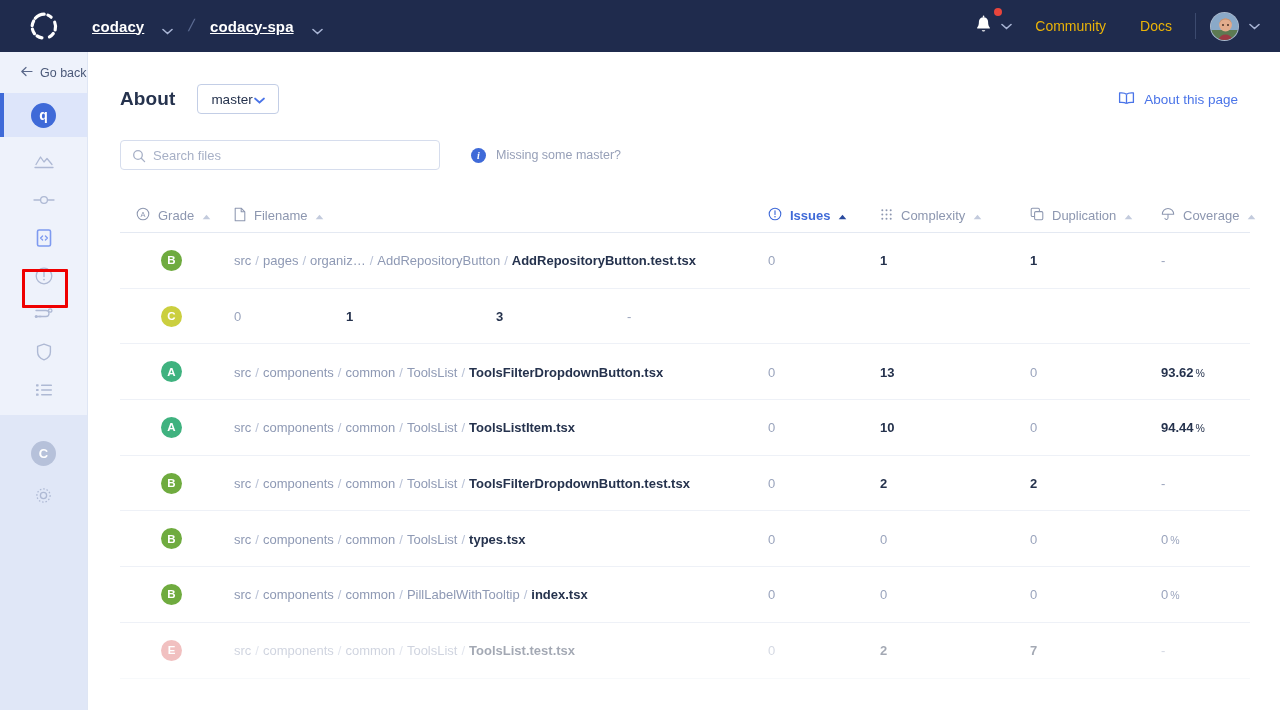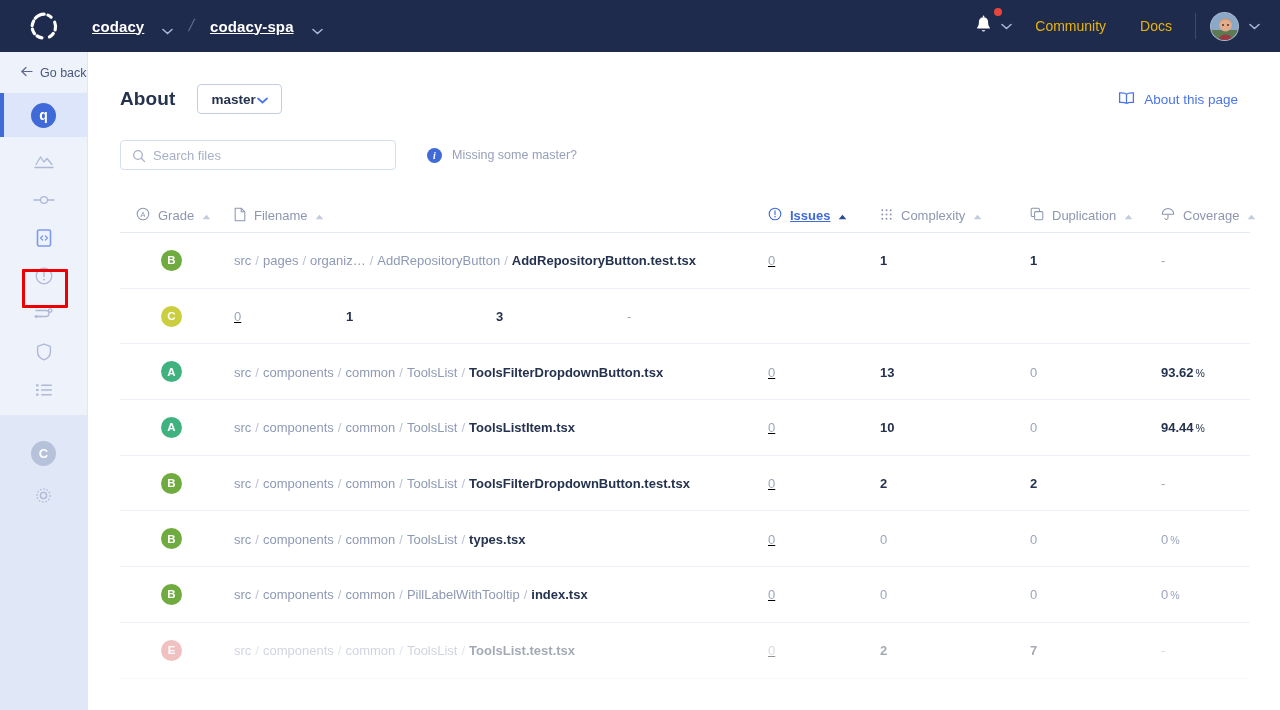--- a/index.html
+++ b/index.html
@@ -121,35 +121,35 @@
     display: flex; align-items: center;
     padding: 32px 42px 0 32px;
   }
   .page-title { font-size: 19px; font-weight: bold; color: #25324d; letter-spacing: .1px; }
   .branch-select {
     margin-left: 22px;
     display: flex; align-items: center; gap: 1px;
     height: 30px; padding: 0 13px;
     border: 1px solid #c3cee6; border-radius: 4px;
     background: #fff; color: #25324d;
-    font-size: 13.5px; font-weight: bold; cursor: pointer;
+    font-size: 13.5px; font-weight: normal; cursor: pointer;
   }
   .about-link {
     margin-left: auto;
     display: flex; align-items: center; gap: 9px;
     color: #4a74e8; font-size: 13.5px; text-decoration: none; cursor: pointer;
   }
 
   .search-row {
     display: flex; align-items: center;
     padding: 26px 0 0 32px;
   }
   .search-box {
     position: relative;
-    width: 276px; height: 30px;
+    width: 320px; height: 30px;
     border: 1px solid #d6dded; border-radius: 4px;
     background: #fff;
     display: flex; align-items: center;
   }
   .search-box .s-icon { position: absolute; left: 11px; top: 8px; }
   .search-box input {
     border: 0; outline: 0; background: transparent;
     width: 100%; height: 100%;
     padding: 0 10px 0 32px;
     font-family: "Liberation Sans", sans-serif;
@@ -179,21 +179,21 @@
     height: 55.7px; border-bottom: 1px solid #eef1f7;
   }
   .th {
     display: flex; align-items: center; gap: 8px;
     font-size: 13px; color: #8d97b0; cursor: pointer;
     white-space: nowrap;
   }
   .th.active { color: #3f6ad8; font-weight: bold; }
   .c-grade  { width: 111px; padding-left: 16px; }
   .c-file   { width: 534px; padding-left: 3px; }
-  .c-issues { width: 112px; padding-left: 3px; text-decoration: underline; }
+  .c-issues { width: 112px; padding-left: 3px; }
   .c-cplx   { width: 150px; padding-left: 3px; }
   .c-dup    { width: 131px; padding-left: 3px; }
   .c-cov    { width: 92px;  padding-left: 3px; }
 
   .sort-arrow { display: inline-block; }
   .grade-pill {
     width: 21px; height: 21px; border-radius: 50%;
     display: flex; align-items: center; justify-content: center;
     color: #fff; font-size: 11.5px; font-weight: bold;
     margin-left: 25px;

